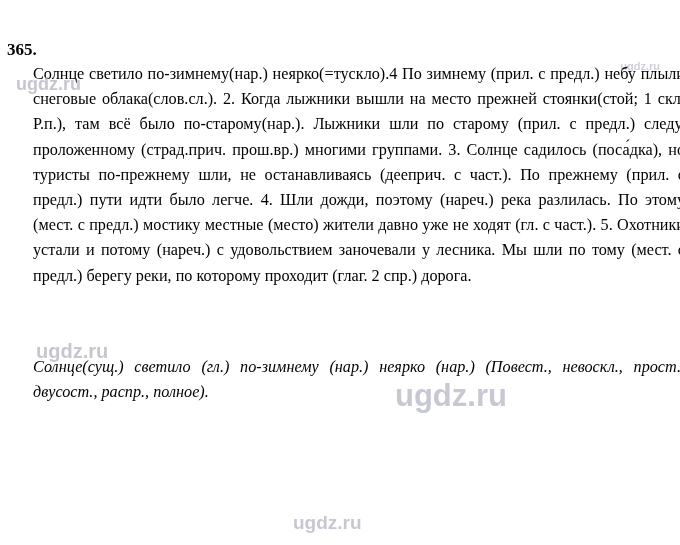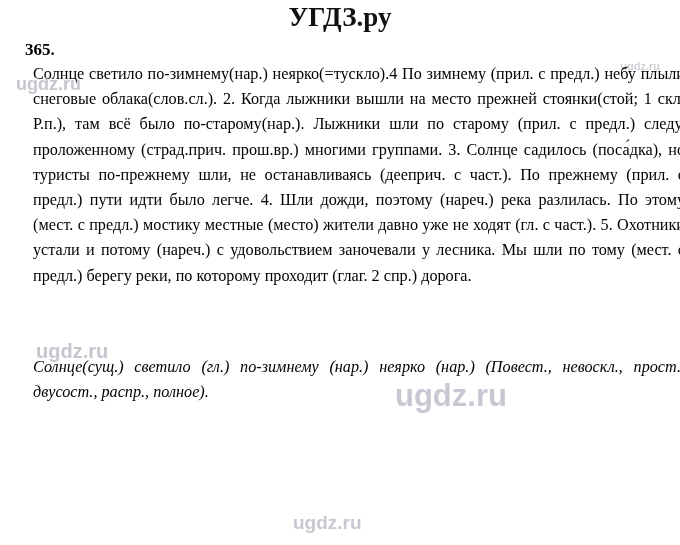--- a/index.html
+++ b/index.html
@@ -47,21 +47,21 @@
   .wm-1 { top: 74px; left: 16px; font-size: 18px; color: #b3b3c0; }
   .wm-2 { top: 60px; right: 20px; font-size: 11px; color: #c0c0c9; }
   .wm-3 { top: 340px; left: 36px; font-size: 20px; color: #b3b3c0; }
   .wm-4 { top: 378px; left: 395px; font-size: 31px; color: #b6b6c4; }
   .wm-5 { top: 512px; left: 293px; font-size: 19px; color: #b5b5c2; }
 
   
   .ex-number {
     position: absolute;
     top: 40px;
-    left: 25px;
+    left: 7px;
     font-size: 17px;
     font-weight: bold;
     font-family: "Liberation Serif", serif;
   }
 
   
   .block {
     position: absolute;
     left: 14px;
     width: 652px;
@@ -74,21 +74,20 @@
   }
   .block-1 { top: 62px; }
   .block-2 { top: 355px; font-style: italic; }
   .block-3 { top: 437px; }
 </style>
 </head>
 <body>
 
 <div class="page">
 
-  <div class="logo-top">УГДЗ.ру</div>
 
   <div class="wm wm-2 wm-small">ugdz.ru</div>
 
   <div class="ex-number">365.</div>
 
   <div class="block block-1">Солнце светило по-зимнему(нар.) неярко(=тускло).4 По зимнему (прил. с предл.) небу плыли снеговые облака(слов.сл.). 2. Когда лыжники вышли на место прежней стоянки(стой; 1 скл, Р.п.), там всё было по-старому(нар.). Лыжники шли по старому (прил. с предл.) следу, проложенному (страд.прич. прош.вр.) многими группами. 3. Солнце садилось (поса́дка), но туристы по-прежнему шли, не останавливаясь (дееприч. с част.). По прежнему (прил. с предл.) пути идти было легче. 4. Шли дожди, поэтому (нареч.) река разлилась. По этому (мест. с предл.) мостику местные (место) жители давно уже не ходят (гл. с част.). 5. Охотники устали и потому (нареч.) с удовольствием заночевали у лесника. Мы шли по тому (мест. с предл.) берегу реки, по которому проходит (глаг. 2 спр.) дорога.</div>
 
   <div class="block block-2">Солнце(сущ.) светило (гл.) по-зимнему (нар.) неярко (нар.) (Повест., невоскл., прост., двусост., распр., полное).</div>
 
 

